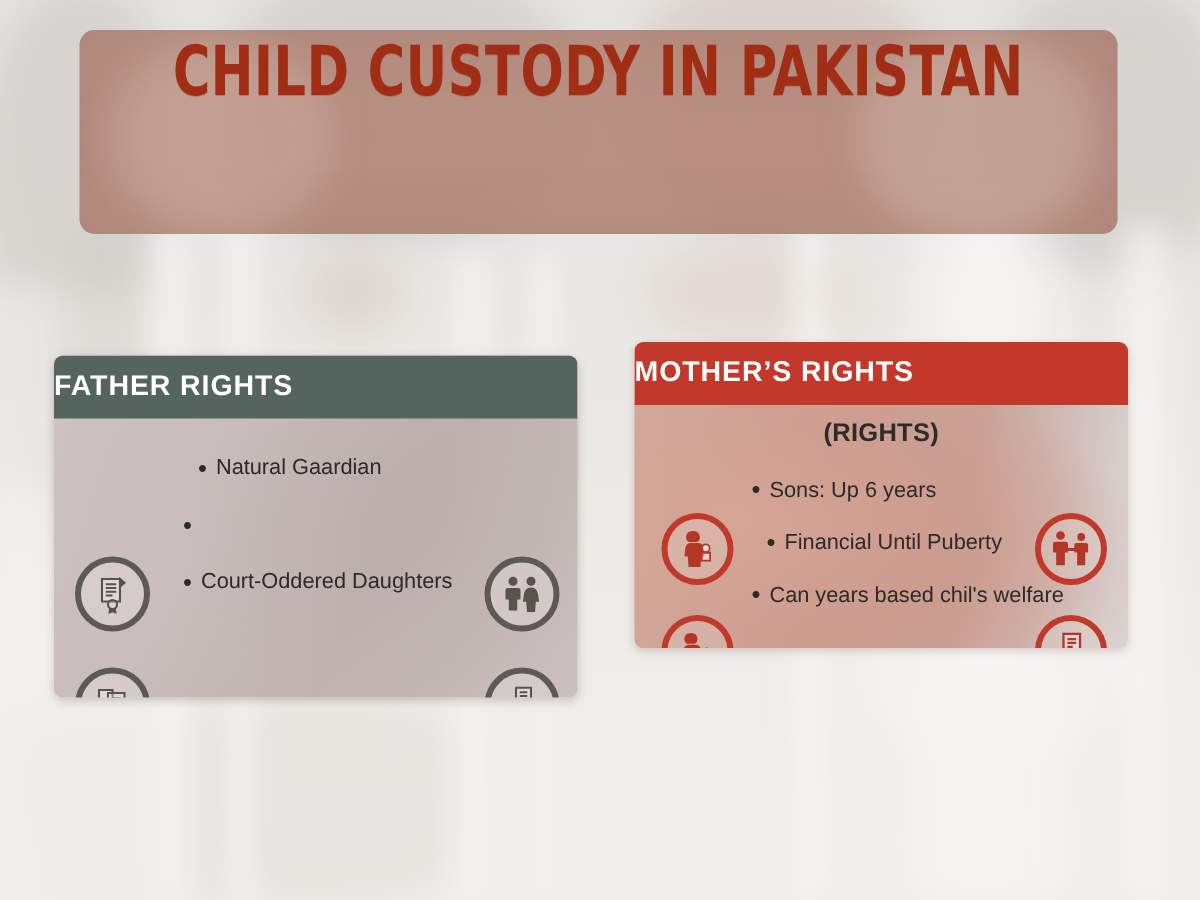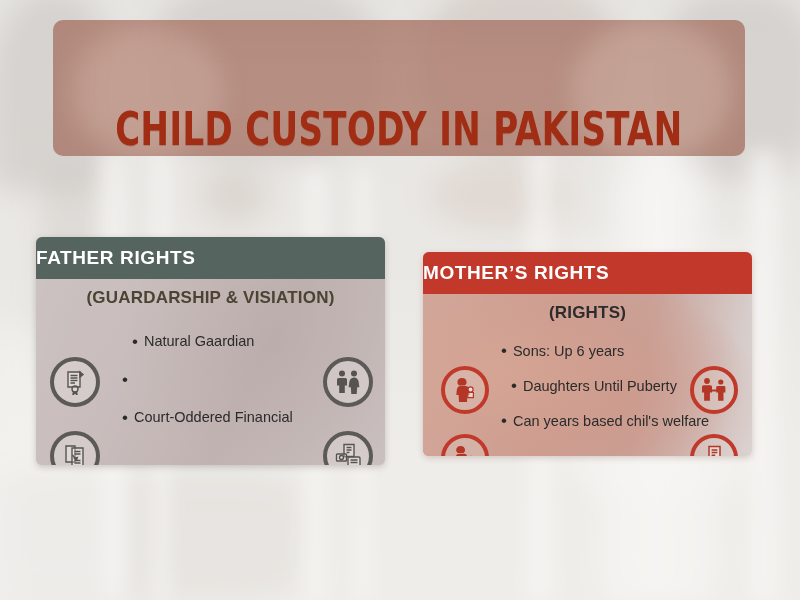--- a/index.html
+++ b/index.html
@@ -87,21 +87,21 @@
   .title-banner {
     position: absolute;
     left: 53px;
     top: 20px;
     width: 692px;
     height: 136px;
     border-radius: 10px;
     background: rgba(174,127,112,0.82);
     box-shadow: inset 0 0 40px rgba(150,105,92,0.25);
     display: flex;
-    align-items: flex-end;
+    align-items: flex-start;
     justify-content: center;
     overflow: hidden;
   }
   .title-banner::before {
     content: "";
     position: absolute;
     left: 20px; top: 6px;
     width: 150px; height: 130px;
     border-radius: 50%;
     background: rgba(214,186,176,0.35);
@@ -236,21 +236,21 @@
     height: 50px;
   }
   #card-father .ic-l1 { left: 14px;  top: 78px; }
   #card-father .ic-l2 { left: 14px;  top: 152px; }
   #card-father .ic-r1 { right: 12px; top: 78px; }
   #card-father .ic-r2 { right: 12px; top: 152px; }
 
   
   #card-mother {
     left: 423px;
-    top: 252px;
+    top: 228px;
     width: 329px;
     height: 204px;
     box-shadow: 0 2px 6px rgba(110,60,48,0.22);
   }
   #card-mother .card-photo {
     background:
       radial-gradient(ellipse at 24% 60%, rgba(214,110,70,0.85) 0%, rgba(196,92,58,0.35) 42%, rgba(196,92,58,0.0) 70%),
       radial-gradient(ellipse at 58% 72%, rgba(190,74,44,0.75) 0%, rgba(190,74,44,0.0) 55%),
       linear-gradient(100deg, rgba(206,120,90,0.95) 0%, rgba(192,86,56,0.95) 40%, rgba(170,80,58,0.85) 66%, rgba(214,206,204,0.9) 92%, rgba(226,222,220,0.95) 100%);
   }
@@ -318,33 +318,32 @@
 
   <div class="card" id="card-father">
     <div class="card-photo"></div>
     <div class="card-veil"></div>
 
     <div class="card-header">
       <span>FATHER RIGHTS</span>
     </div>
 
     <div class="card-body">
-      <div class="subtitle">(GUARDARSHIP &amp; VISIATION)</div>
 
       <ul class="bullets">
         <li class="bullet b1">
           <span class="dot">•</span>
           <span>Natural Gaardian</span>
         </li>
         <li class="bullet b2">
           <span class="dot">•</span>
         </li>
         <li class="bullet b3">
           <span class="dot">•</span>
-          <span>Court-Oddered Financial</span>
+          <span>Court-Oddered Daughters</span>
         </li>
       </ul>
 
       <div class="icon-circle ic-l1">
         <svg width="26" height="26" viewBox="0 0 26 26" fill="none" stroke="currentColor" stroke-width="1.4">
           <path d="M6 3 h12 v15 h-12 z" fill="rgba(255,255,255,0.25)"></path>
           <path d="M8.5 6.5 h7 M8.5 9 h7 M8.5 11.5 h7 M8.5 14 h4.5"></path>
           <path d="M18 3 l3 2.5 -3 2.5 z" fill="currentColor"></path>
           <circle cx="13" cy="20" r="3" fill="rgba(255,255,255,0.2)"></circle>
           <path d="M11.6 22.4 l-0.6 3 2-1.2 2 1.2 -0.6-3" fill="currentColor"></path>
@@ -393,21 +392,21 @@
     <div class="card-body">
       <div class="subtitle">(RIGHTS)</div>
 
       <ul class="bullets">
         <li class="bullet b1">
           <span class="dot">•</span>
           <span>Sons: Up 6 years</span>
         </li>
         <li class="bullet b2">
           <span class="dot">•</span>
-          <span>Daughters Until Puberty</span>
+          <span>Financial Until Puberty</span>
         </li>
         <li class="bullet b3">
           <span class="dot">•</span>
           <span>Can years based chil's welfare</span>
         </li>
       </ul>
 
       <div class="icon-circle ic-l1">
         <svg width="26" height="26" viewBox="0 0 26 26" fill="currentColor">
           <path d="M10 1 c3.2 0 4.6 2 4.6 4.2 0 1.6 -0.8 2.8 -2 3.2 h-5.2 c-1.2 -0.4 -2 -1.6 -2 -3.2 C5.4 3 6.8 1 10 1 z"></path>

